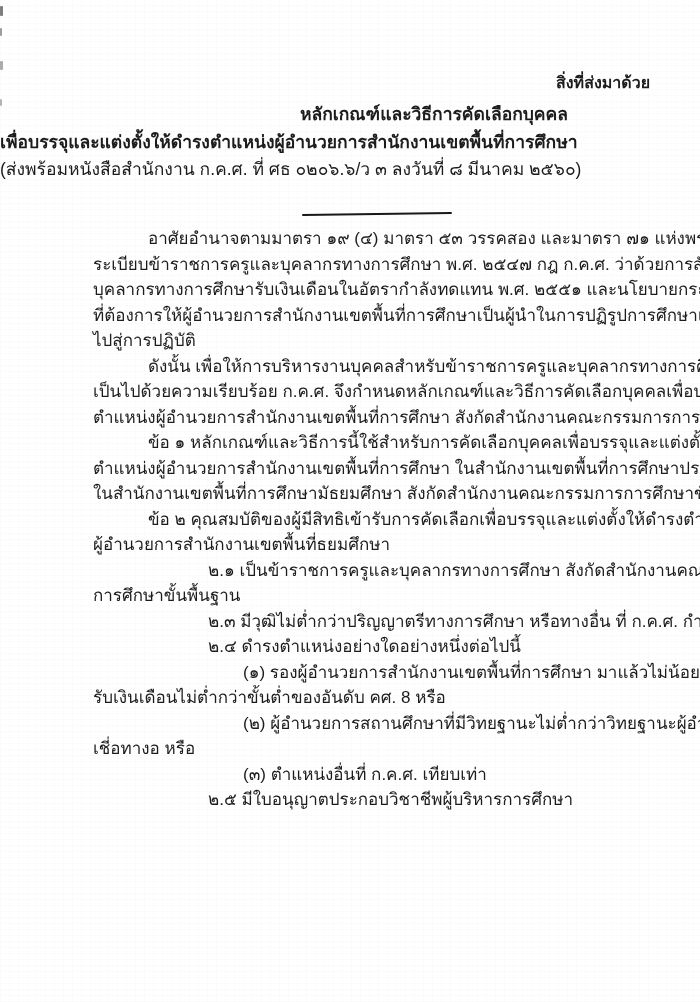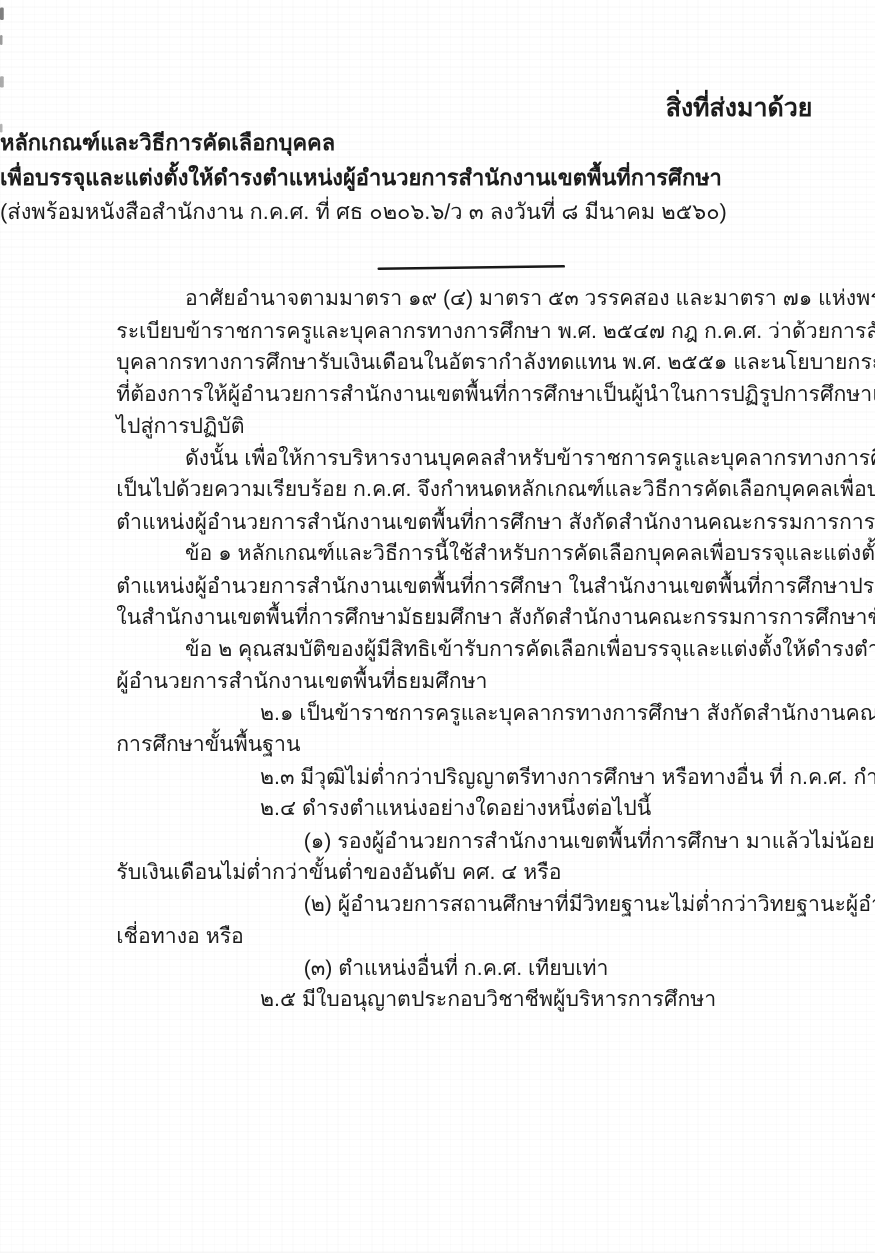--- a/index.html
+++ b/index.html
@@ -16,31 +16,31 @@
     
     background-image:
       repeating-linear-gradient(0deg, rgba(60,60,60,0.02) 0 1px, transparent 1px 6px),
       repeating-linear-gradient(90deg, rgba(60,60,60,0.015) 0 1px, transparent 1px 9px);
   }
 
   .attachment-label {
     position: absolute;
     top: 70px;
     right: 50px;
-    font-size: 20px;
+    font-size: 16px;
     font-weight: bold;
     white-space: nowrap;
   }
 
   .title-block {
     position: absolute;
     top: 101px;
     left: 0;
     width: 568px;
-    text-align: left;
+    text-align: right;
     line-height: 27.5px;
     font-size: 17.5px;
   }
   .title-line { white-space: nowrap; }
   .title-line.bold { font-weight: bold; }
 
   .divider-line {
     position: absolute;
     top: 213px;
     left: 302px;
@@ -107,20 +107,20 @@
       <div class="line indent-1">ข้อ ๑ หลักเกณฑ์และวิธีการนี้ใช้สำหรับการคัดเลือกบุคคลเพื่อบรรจุและแต่งตั้งให้ดำรง</div>
       <div class="line indent-0">ตำแหน่งผู้อำนวยการสำนักงานเขตพื้นที่การศึกษา ในสำนักงานเขตพื้นที่การศึกษาประถมศึกษา และ</div>
       <div class="line indent-0">ในสำนักงานเขตพื้นที่การศึกษามัธยมศึกษา สังกัดสำนักงานคณะกรรมการการศึกษาขั้นพื้นฐาน</div>
       <div class="line indent-1">ข้อ ๒ คุณสมบัติของผู้มีสิทธิเข้ารับการคัดเลือกเพื่อบรรจุและแต่งตั้งให้ดำรงตำแหน่ง</div>
       <div class="line indent-0">ผู้อำนวยการสำนักงานเขตพื้นที่ธยมศึกษา</div>
       <div class="line indent-2">๒.๑ เป็นข้าราชการครูและบุคลากรทางการศึกษา สังกัดสำนักงานคณะกรรมการ</div>
       <div class="line indent-0">การศึกษาขั้นพื้นฐาน</div>
       <div class="line indent-2">๒.๓ มีวุฒิไม่ต่ำกว่าปริญญาตรีทางการศึกษา หรือทางอื่น ที่ ก.ค.ศ. กำหนด</div>
       <div class="line indent-2">๒.๔ ดำรงตำแหน่งอย่างใดอย่างหนึ่งต่อไปนี้</div>
       <div class="line indent-3">(๑) รองผู้อำนวยการสำนักงานเขตพื้นที่การศึกษา มาแล้วไม่น้อยกว่า ๑ ปี และ</div>
-      <div class="line indent-0">รับเงินเดือนไม่ต่ำกว่าขั้นต่ำของอันดับ คศ. ๔ หรือ</div>
+      <div class="line indent-0">รับเงินเดือนไม่ต่ำกว่าขั้นต่ำของอันดับ คศ. 8 หรือ</div>
       <div class="line indent-3">(๒) ผู้อำนวยการสถานศึกษาที่มีวิทยฐานะไม่ต่ำกว่าวิทยฐานะผู้อำนวยการ</div>
       <div class="line indent-0">เชี่อทางอ หรือ</div>
       <div class="line indent-3">(๓) ตำแหน่งอื่นที่ ก.ค.ศ. เทียบเท่า</div>
       <div class="line indent-2">๒.๕ มีใบอนุญาตประกอบวิชาชีพผู้บริหารการศึกษา</div>
     </div>
 
 </div>
 
 </body></html>

